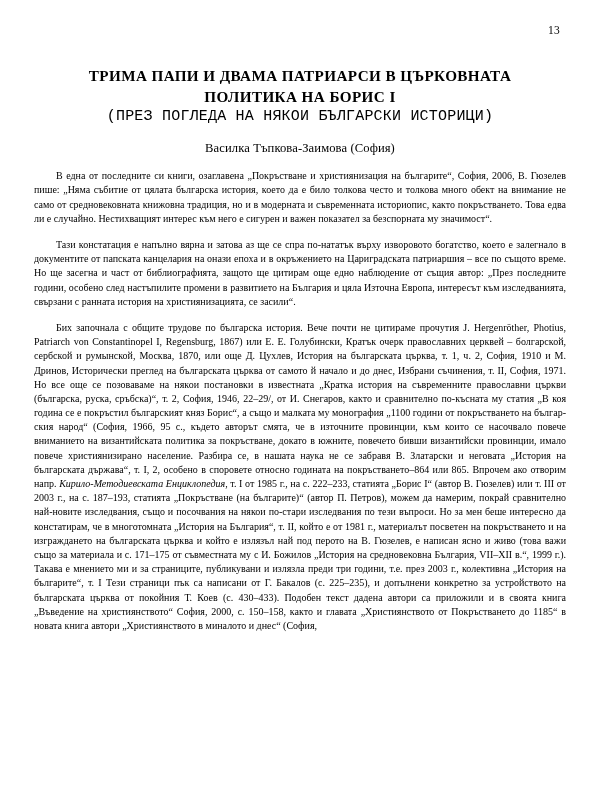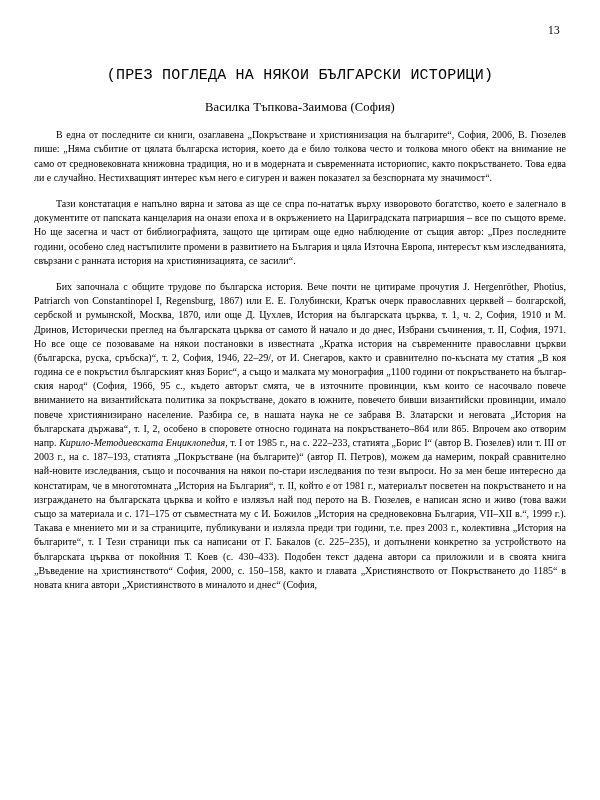--- a/index.html
+++ b/index.html
@@ -67,20 +67,22 @@
   }
 </style>
 </head>
 <body>
 
 <div class="page">
 
   <div class="page-number">13</div>
 
   <div class="title-block">
+    <div class="title-line">ТРИМА ПАПИ И ДВАМА ПАТРИАРСИ В ЦЪРКОВНАТА</div>
+    <div class="title-line">ПОЛИТИКА НА БОРИС I</div>
     <div class="title-sub">(ПРЕЗ ПОГЛЕДА НА НЯКОИ БЪЛГАРСКИ ИСТОРИЦИ)</div>
   </div>
 
   <div class="author">Василка Тъпкова-Заимова (София)</div>
 
   <div class="body-text">
     <p>В една от последните си книги, озаглавена „Покръстване и християнизация на българи­те“, София, 2006, В. Гюзелев пише: „Няма събитие от цялата българска история, което да е било толкова често и толкова много обект на внимание не само от средновековната книжовна традиция, но и в модерната и съвременната историопис, както покръстването. Това едва ли е случайно. Нестихващият интерес към него е сигурен и важен показател за безспорната му значимост“.</p>
     <p>Тази констатация е напълно вярна и затова аз ще се спра по-нататък върху изворовото богатство, което е залегнало в документите от папската канцелария на онази епоха и в окръ­жението на Цариградската патриаршия – все по същото време. Но ще засегна и част от биб­лиографията, защото ще цитирам още едно наблюдение от същия автор: „През последните години, особено след настъпилите промени в развитието на България и цяла Източна Европа, интересът към изследванията, свързани с ранната история на християнизацията, се засили“.</p>
     <p>Бих започнала с общите трудове по българска история. Вече почти не цитираме прочутия J. Hergenröther, Photius, Patriarch von Constantinopel I, Regensburg, 1867) или Е. Е. Голубински, Кратък очерк православних церквей – болгарской, сербской и румынской, Москва, 1870, или още Д. Цухлев, История на българската църква, т. 1, ч. 2, София, 1910 и М. Дринов, Истори­чески преглед на българската църква от самото й начало и до днес, Избрани съчинения, т. II, София, 1971. Но все още се позоваваме на някои постановки в известната „Кратка история на съвременните православни църкви (българска, руска, сръбска)“, т. 2, София, 1946, 22–29/, от И. Снегаров, както и сравнително по-късната му статия „В коя година се е покръстил българ­ският княз Борис“, а също и малката му монография „1100 години от покръстването на българ­ския народ“ (София, 1966, 95 с., където авторът смята, че в източните провинции, към които се насочвало повече вниманието на византийската политика за покръстване, докато в южните, повечето бивши византийски провинции, имало повече християнизирано население. Разбира се, в нашата наука не се забравя В. Златарски и неговата „История на българската държава“, т. I, 2, особено в споровете относно годината на покръстването–864 или 865. Впрочем ако отворим напр. <i>Кирило-Методиевската Енциклопедия</i>, т. I от 1985 г., на с. 222–233, статията „Борис I“ (автор В. Гюзелев) или т. III от 2003 г., на с. 187–193, статията „Покръстване (на българите)“ (автор П. Петров), можем да намерим, покрай сравнително най-новите изследвания, също и посочвания на някои по-стари изследвания по тези въпроси. Но за мен беше интересно да констатирам, че в многотомната „История на България“, т. II, който е от 1981 г., материалът посветен на покръстването и на изграждането на българската църква и който е излязъл най под перото на В. Гюзелев, е написан ясно и живо (това важи също за материала и с. 171–175 от съвместната му с И. Божилов „История на средновековна България, VII–XII в.“, 1999 г.). Такава е мнението ми и за страниците, публикувани и излязла преди три години, т.е. през 2003 г., колективна „История на българите“, т. I Тези страници пък са написани от Г. Бакалов (с. 225–235), и допълнени конкретно за устройството на българската църква от покойния Т. Коев (с. 430–433). Подобен текст дадена автори са приложили и в своята книга „Въведение на християнството“ София, 2000, с. 150–158, както и главата „Християнството от Покръства­нето до 1185“ в новата книга автори „Християнството в миналото и днес“ (София,</p>
   </div>

